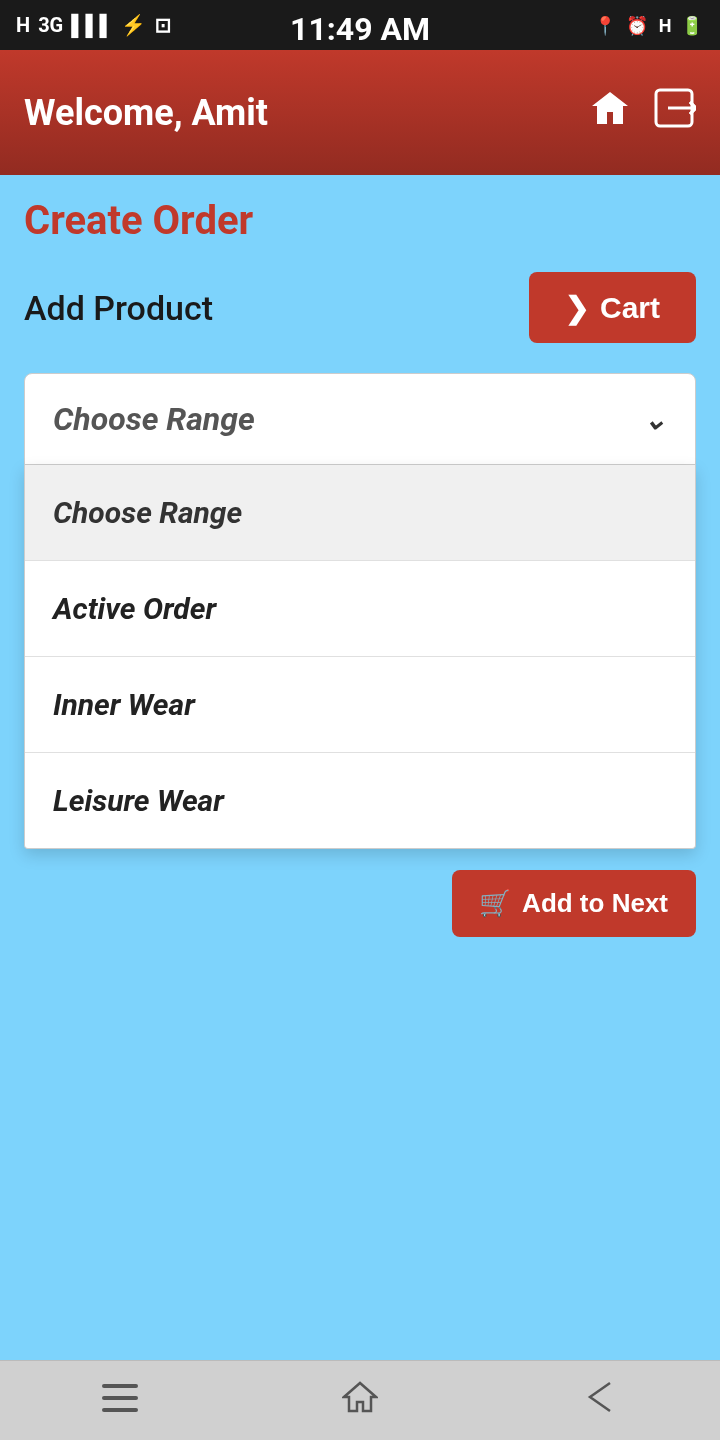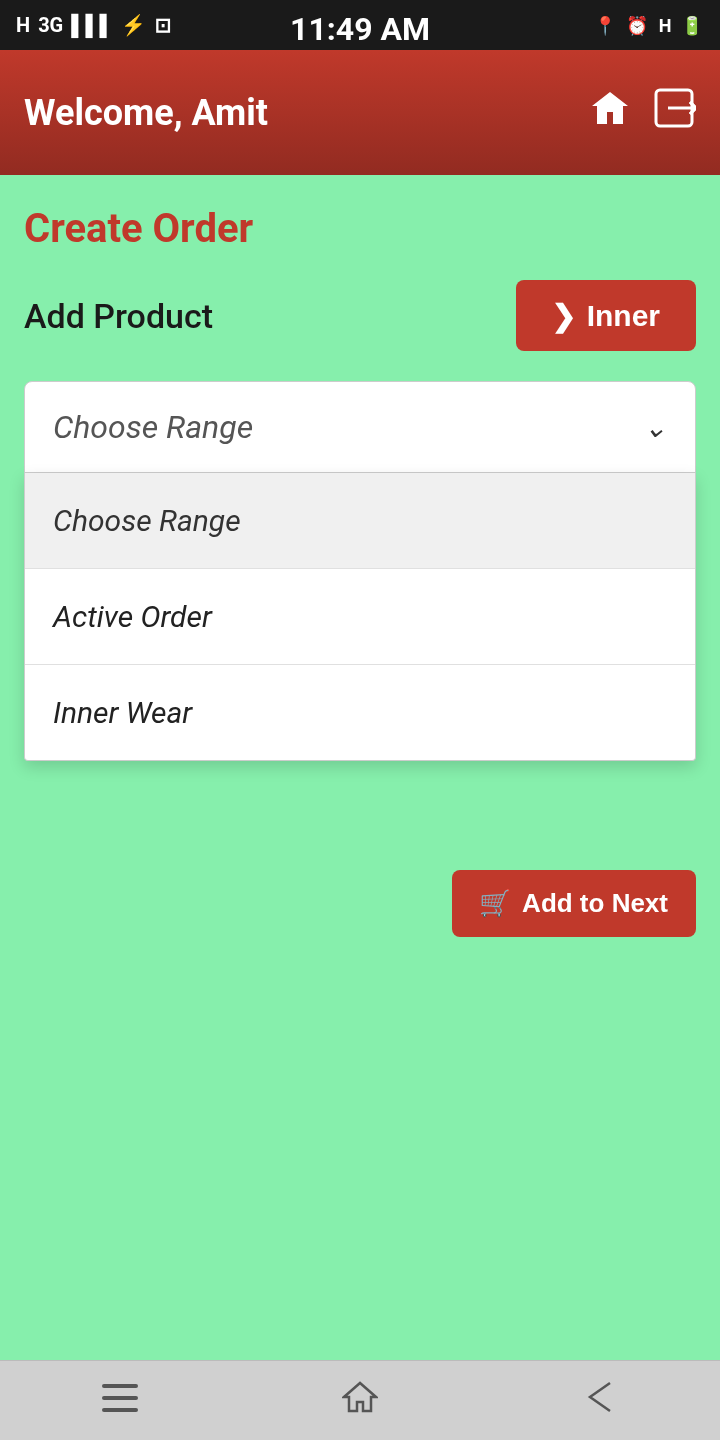--- a/index.html
+++ b/index.html
@@ -69,22 +69,22 @@
       align-items: center;
     }
     .header-icon {
       color: white;
       font-size: 38px;
       cursor: pointer;
     }
 
     
     .main-content {
-      background: #86efac;
-      padding: 30px 24px;
+      background: #7dd3fc;
+      padding: 22px 24px;
       min-height: 1200px;
     }
 
     
     .page-title {
       color: #c0392b;
       font-size: 40px;
       font-weight: bold;
       margin-bottom: 28px;
     }
@@ -112,20 +112,21 @@
       cursor: pointer;
       display: flex;
       align-items: center;
       gap: 10px;
     }
 
     
     .dropdown-wrapper {
       position: relative;
       width: 100%;
+      font-weight: bold;
     }
 
     
     .dropdown-trigger {
       width: 100%;
       background: white;
       border: 1px solid #ccc;
       border-radius: 8px 8px 0 0;
       padding: 26px 28px;
       display: flex;
@@ -243,33 +244,34 @@
 </div>
 
 <div class="main-content">
 
   <div class="page-title">Create Order</div>
 
   <div class="add-product-row">
     <span class="add-product-label">Add Product</span>
     <button class="next-button">
       <span>❯</span>
-      <span>Inner</span>
+      <span>Cart</span>
     </button>
   </div>
 
   <div class="dropdown-wrapper">
     <div class="dropdown-trigger">
       <span>Choose Range</span>
       <span class="chevron-down">⌄</span>
     </div>
     <div class="dropdown-menu">
       <div class="dropdown-item">Choose Range</div>
       <div class="dropdown-item">Active Order</div>
       <div class="dropdown-item">Inner Wear</div>
+      <div class="dropdown-item">Leisure Wear</div>
     </div>
   </div>
 
 </div>
 
 <button class="add-to-cart-btn">
   <span>🛒</span>
   <span>Add to Next</span>
 </button>
 

